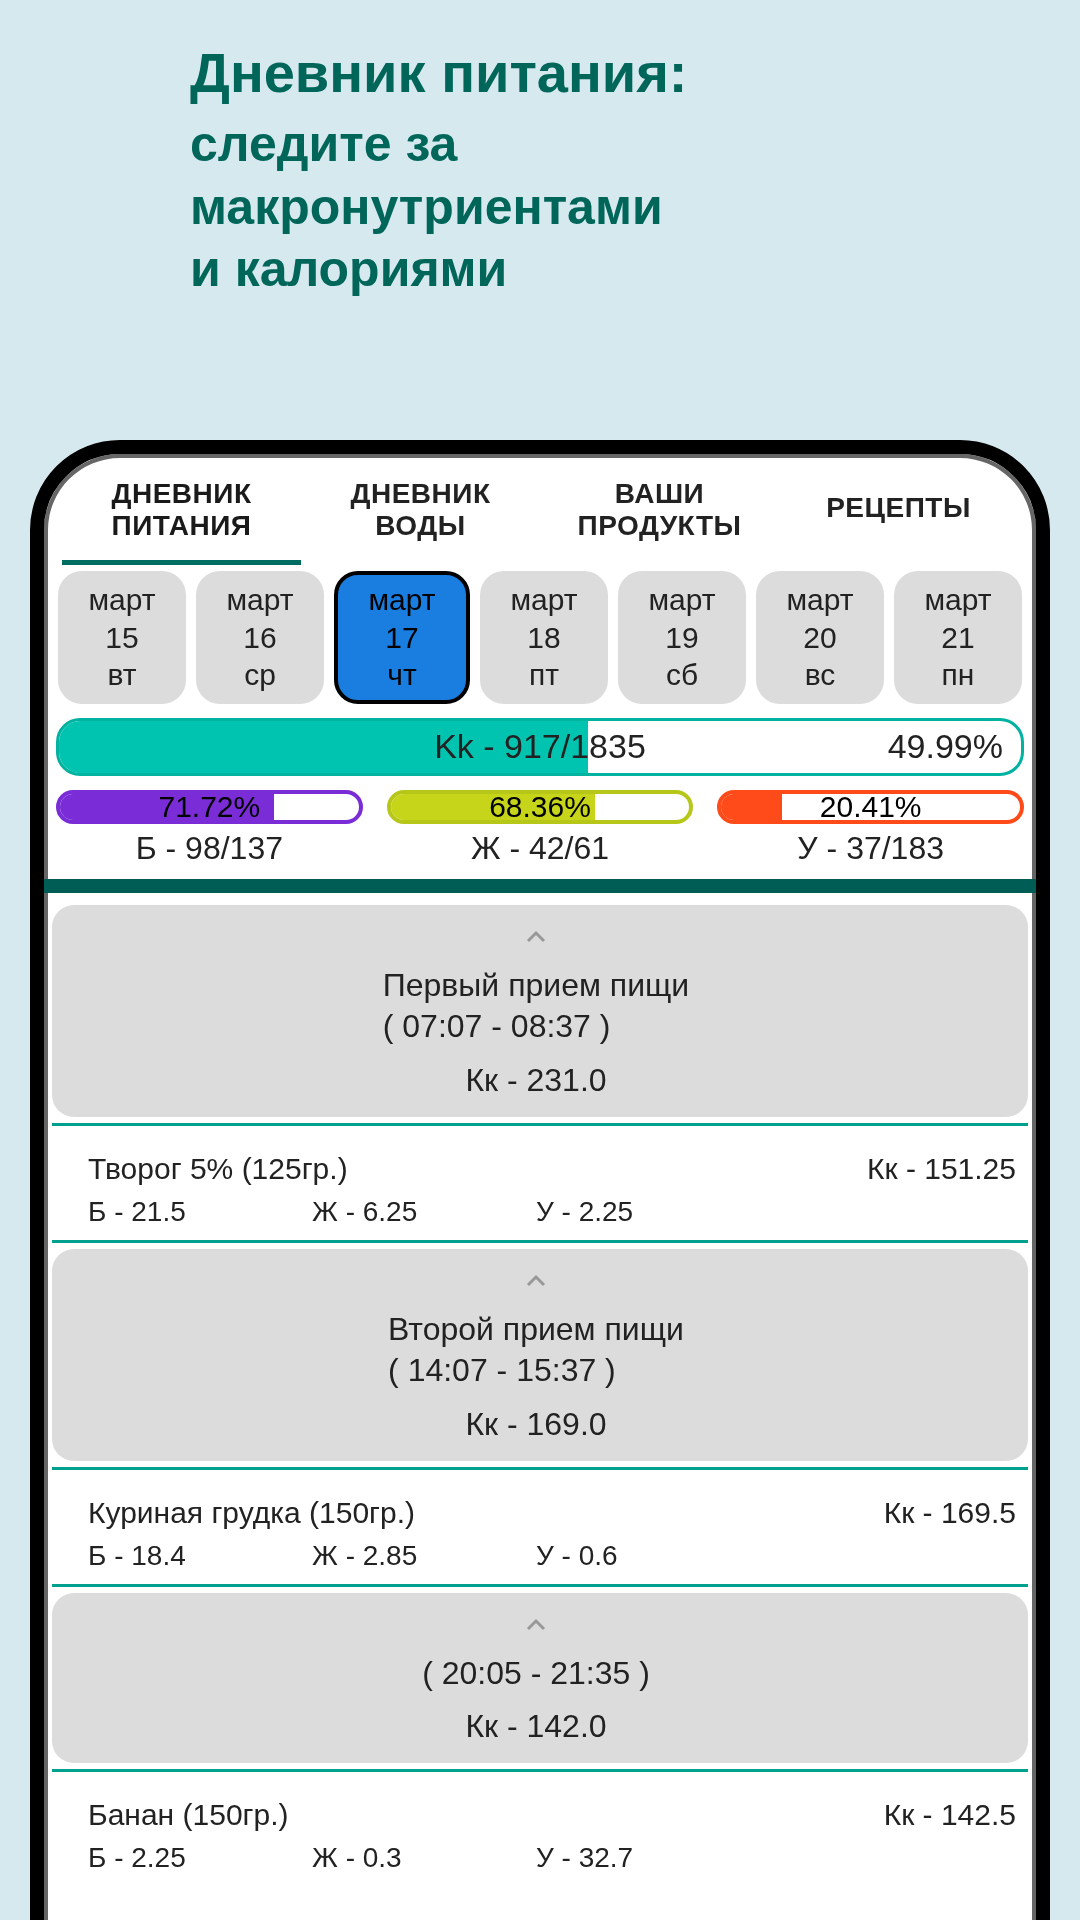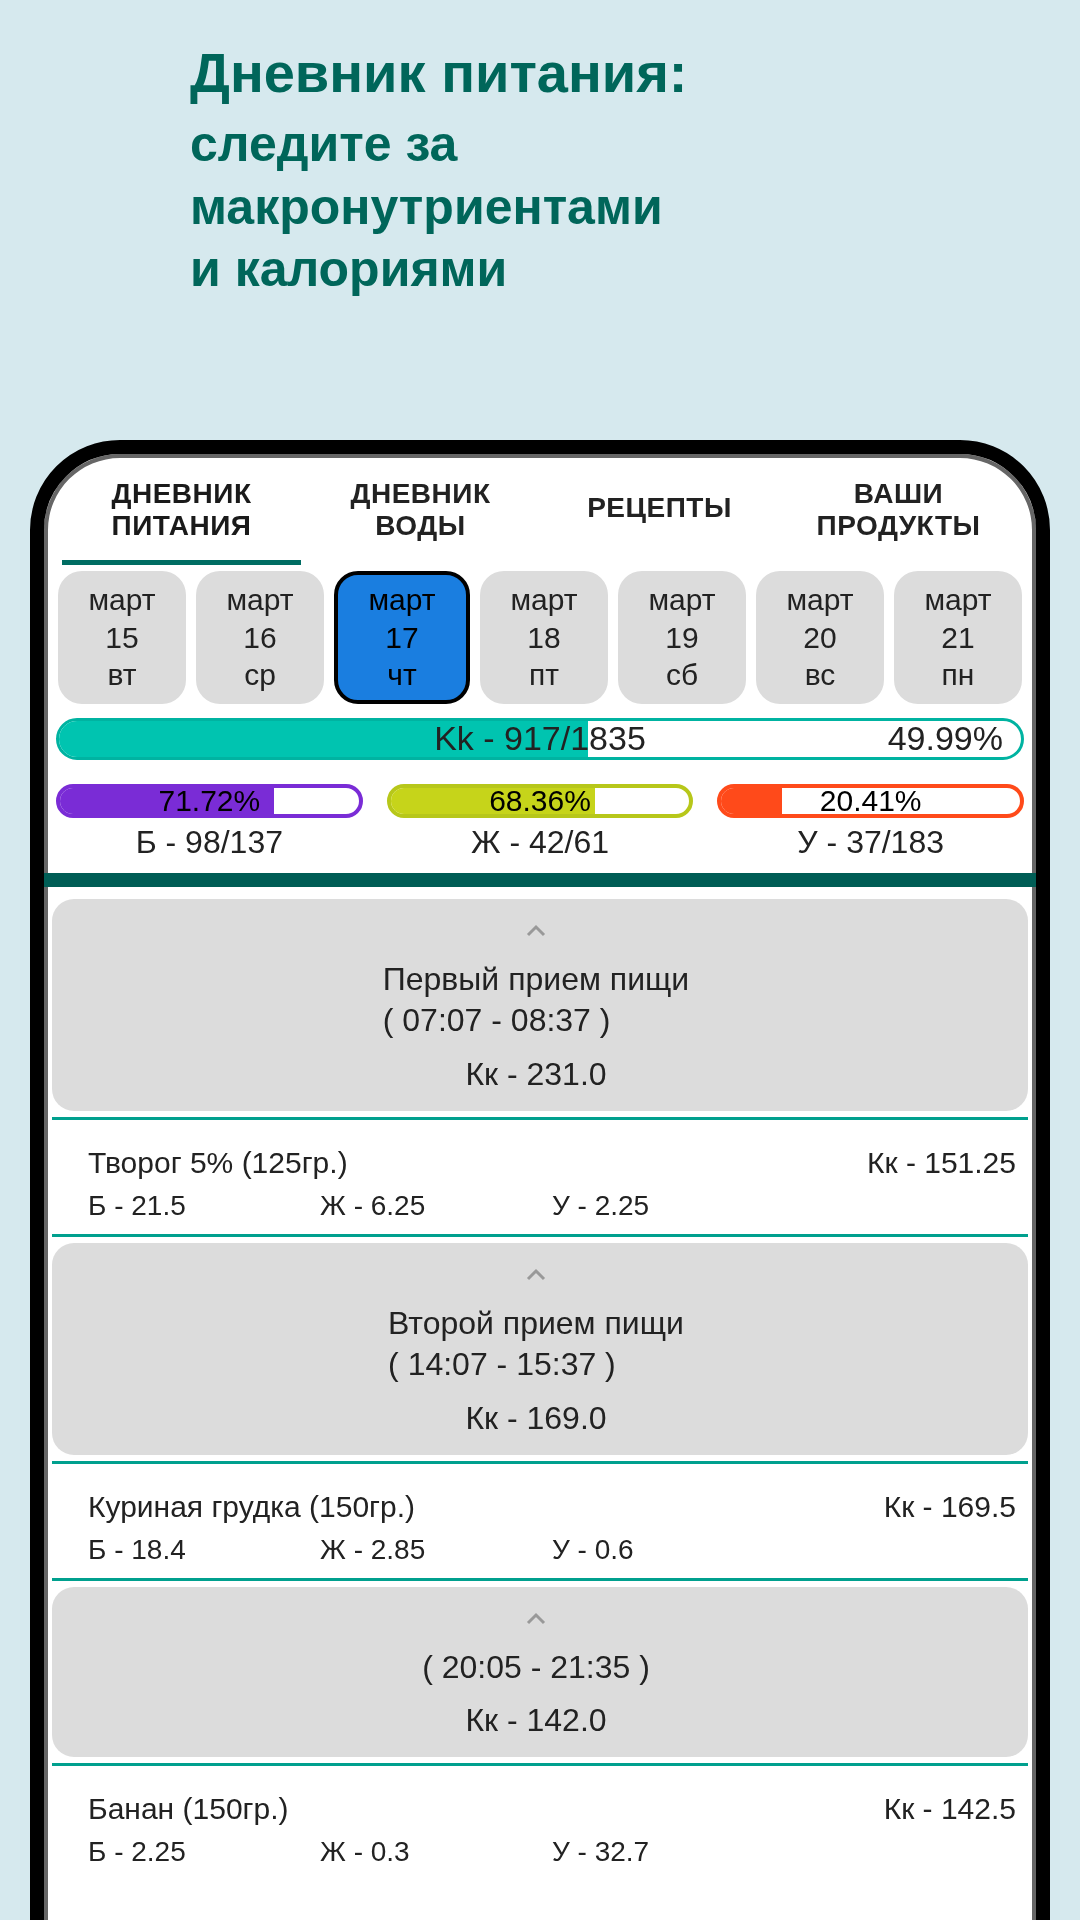--- a/index.html
+++ b/index.html
@@ -64,22 +64,22 @@
   .date.selected {
     background: #1a7ee0;
     color: #000;
     border: 4px solid #000;
     padding: 6px 0 6px 0;
   }
   .date .m { display:block; }
   .date .d { display:block; }
   .date .w { display:block; }
   .kk-bar {
-    margin: 0 4px 24px 4px;
-    height: 42px;
+    margin: 0 4px 14px 4px;
+    height: 58px;
     border: 3px solid #00b3a1;
     border-radius: 24px;
     position: relative;
     overflow: hidden;
     background: #fff;
   }
   .kk-fill {
     position:absolute; left:0; top:0; bottom:0;
     background: #00c4b0;
   }
@@ -141,21 +141,21 @@
   .food {
     padding: 16px 12px 12px 36px;
     border-bottom: 3px solid #00a08e;
     margin-bottom: 6px;
   }
   .food-top {
     display:flex; justify-content: space-between;
     font-size: 30px; margin-bottom: 10px;
   }
   .food-macros {
-    display:flex; gap: 12px;
+    display:flex; gap: 4px;
     font-size: 28px;
   }
   .food-macros span { width: 220px; }
   .hr-teal { height:3px; background:#00a08e; margin: 6px 0 10px 0; }
 </style>
 </head>
 <body>
 
 <div class="promo">
   <h1>Дневник питания:</h1>
@@ -165,23 +165,23 @@
 </div>
 
 <div class="phone">
   <div class="screen">
 
     <div class="tabs">
       <div class="tab active" style="white-space:pre-line">ДНЕВНИК
 ПИТАНИЯ</div>
       <div class="tab" style="white-space:pre-line">ДНЕВНИК
 ВОДЫ</div>
-      <div class="tab" style="white-space:pre-line;padding-top:28px">РЕЦЕПТЫ</div>
       <div class="tab" style="white-space:pre-line">ВАШИ
 ПРОДУКТЫ</div>
+      <div class="tab" style="white-space:pre-line;padding-top:28px">РЕЦЕПТЫ</div>
     </div>
 
     <div class="dates">
       <div class="date">
         <span class="m">март</span>
         <span class="d">15</span>
         <span class="w">вт</span>
       </div>
       <div class="date">
         <span class="m">март</span>

